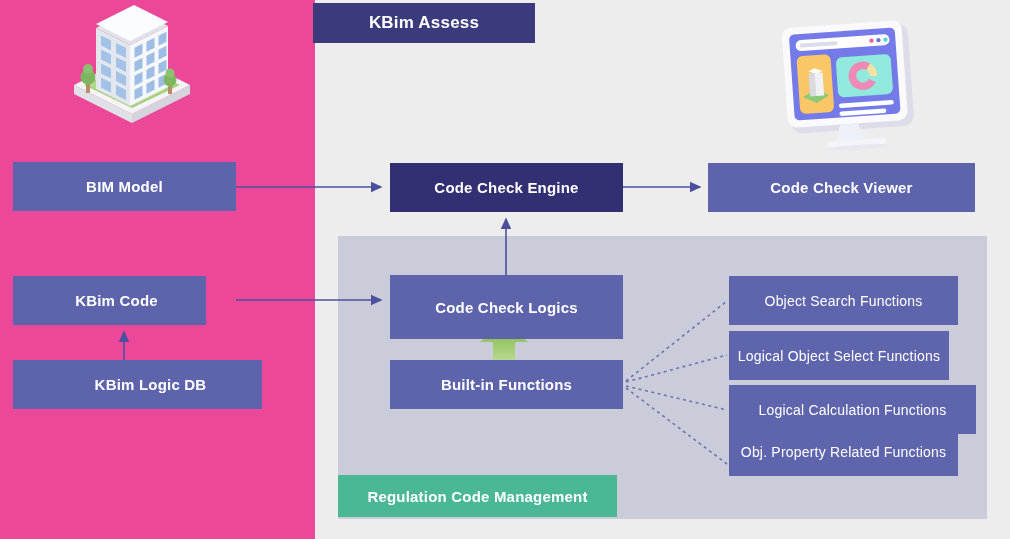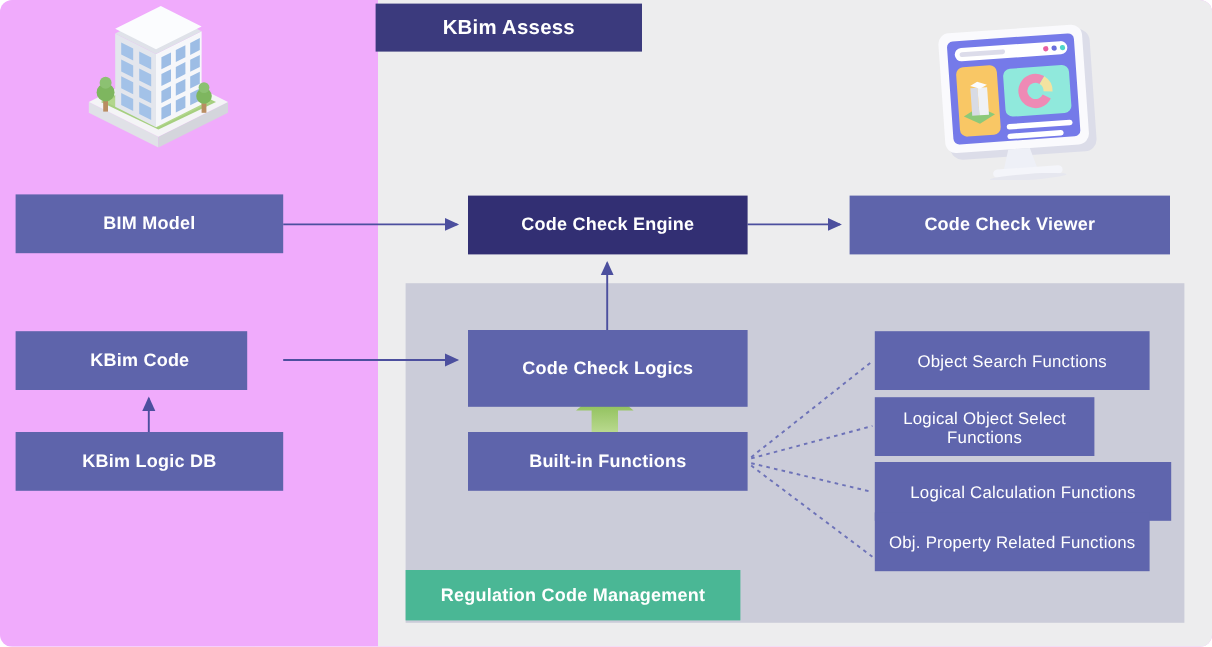--- a/index.html
+++ b/index.html
@@ -1,42 +1,41 @@
 <!DOCTYPE html>
 <html><head>
 <meta charset="utf-8">
 <style>
   html,body{margin:0;padding:0;background:#ffffff;}
   #stage{
     position:relative;width:1010px;height:539px;overflow:hidden;
     font-family:"Liberation Sans","DejaVu Sans",sans-serif;
-    background:#f0abfc;
-    border-radius:10px;
+    background:#ec4899;
   }
   .panel-outer{position:absolute;left:315px;top:0;width:695px;height:539px;background:#ededee;}
   .panel-inner{position:absolute;left:338px;top:236px;width:649px;height:283px;background:#cbccd9;}
   .node{
     position:absolute;display:flex;align-items:center;justify-content:center;
     color:#ffffff;font-weight:700;font-size:15px;letter-spacing:.2px;text-align:center;
     background:#5e64ab;
   }
   .node.dark{background:#322f73;}
   .node.header{background:#3b3a7d;font-size:17px;}
   .node.green{background:#4ab795;}
   .node.fn{font-weight:400;font-size:14px;background:#5f65ad;}
   #hdr{left:313px;top:3px;width:222px;height:40px;}
   #bim-model{left:13px;top:162px;width:223px;height:49px;}
   #kbim-code{left:13px;top:276px;width:179px;height:49px;padding-left:14px;}
-  #kbim-logic-db{left:13px;top:360px;width:223px;height:49px;}
+  #kbim-logic-db{left:13px;top:360px;width:223px;height:49px;padding-left:26px;}
   #engine{left:390px;top:163px;width:233px;height:49px;}
   #logics{left:390px;top:275px;width:233px;height:64px;}
   #builtin{left:390px;top:360px;width:233px;height:49px;}
   #viewer{left:708px;top:163px;width:267px;height:49px;}
   #fn0{left:729px;top:276px;width:229px;height:49px;}
-  #fn1{left:729px;top:331px;width:183px;height:49px;}
+  #fn1{left:729px;top:331px;width:220px;height:49px;}
   #fn2{left:729px;top:385px;width:247px;height:49px;}
   #fn3{left:729px;top:427px;width:229px;height:49px;}
   #regmgmt{left:338px;top:475px;width:279px;height:42px;}
   #connectors{position:absolute;left:0;top:0;width:1010px;height:539px;pointer-events:none;}
   #building-illu{position:absolute;left:62px;top:0;width:140px;height:128px;}
   #monitor-illu{position:absolute;left:770px;top:8px;width:152px;height:142px;}
 </style>
 </head>
 <body>
 

